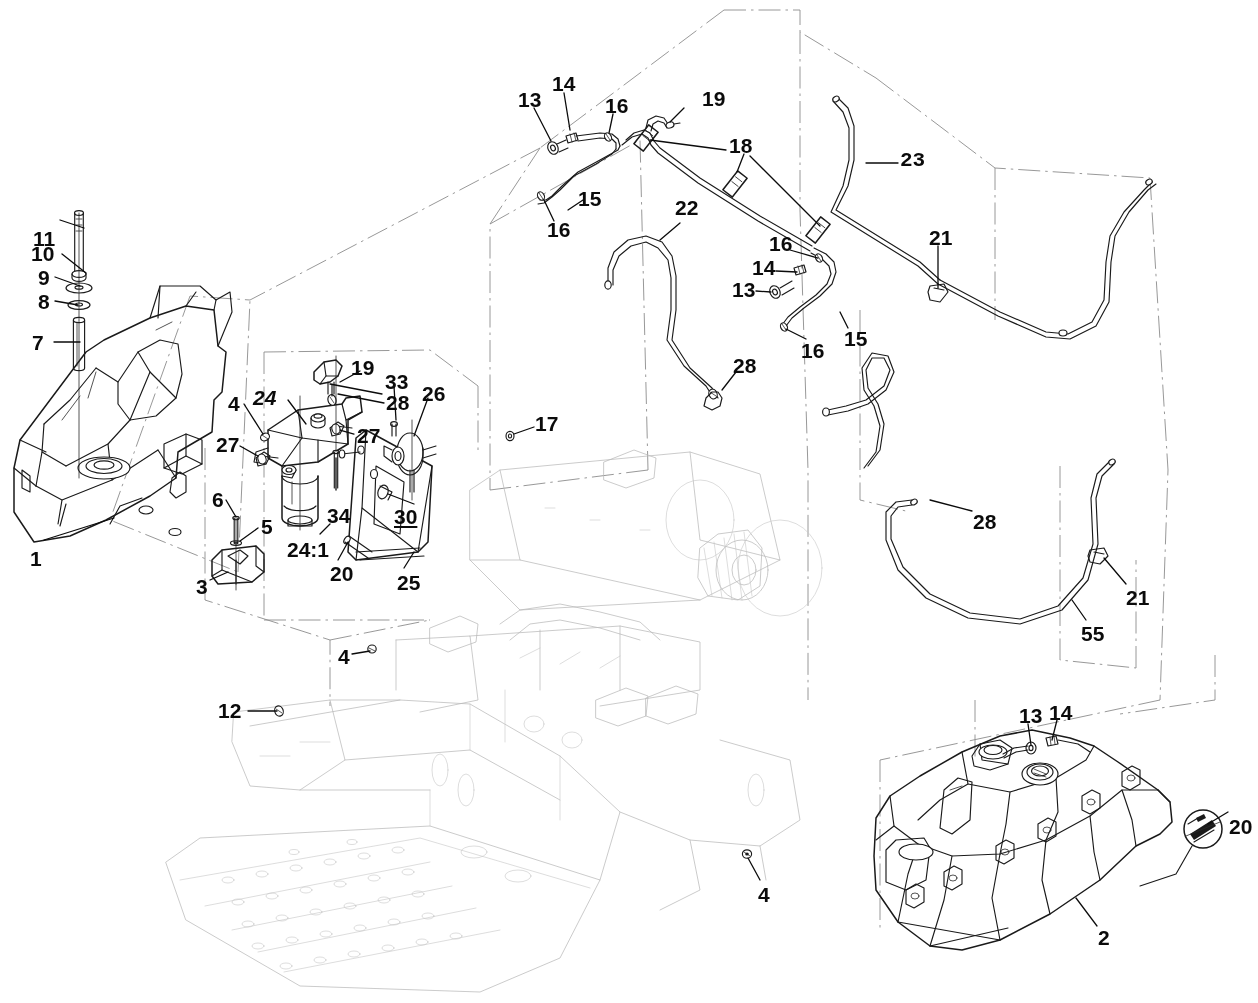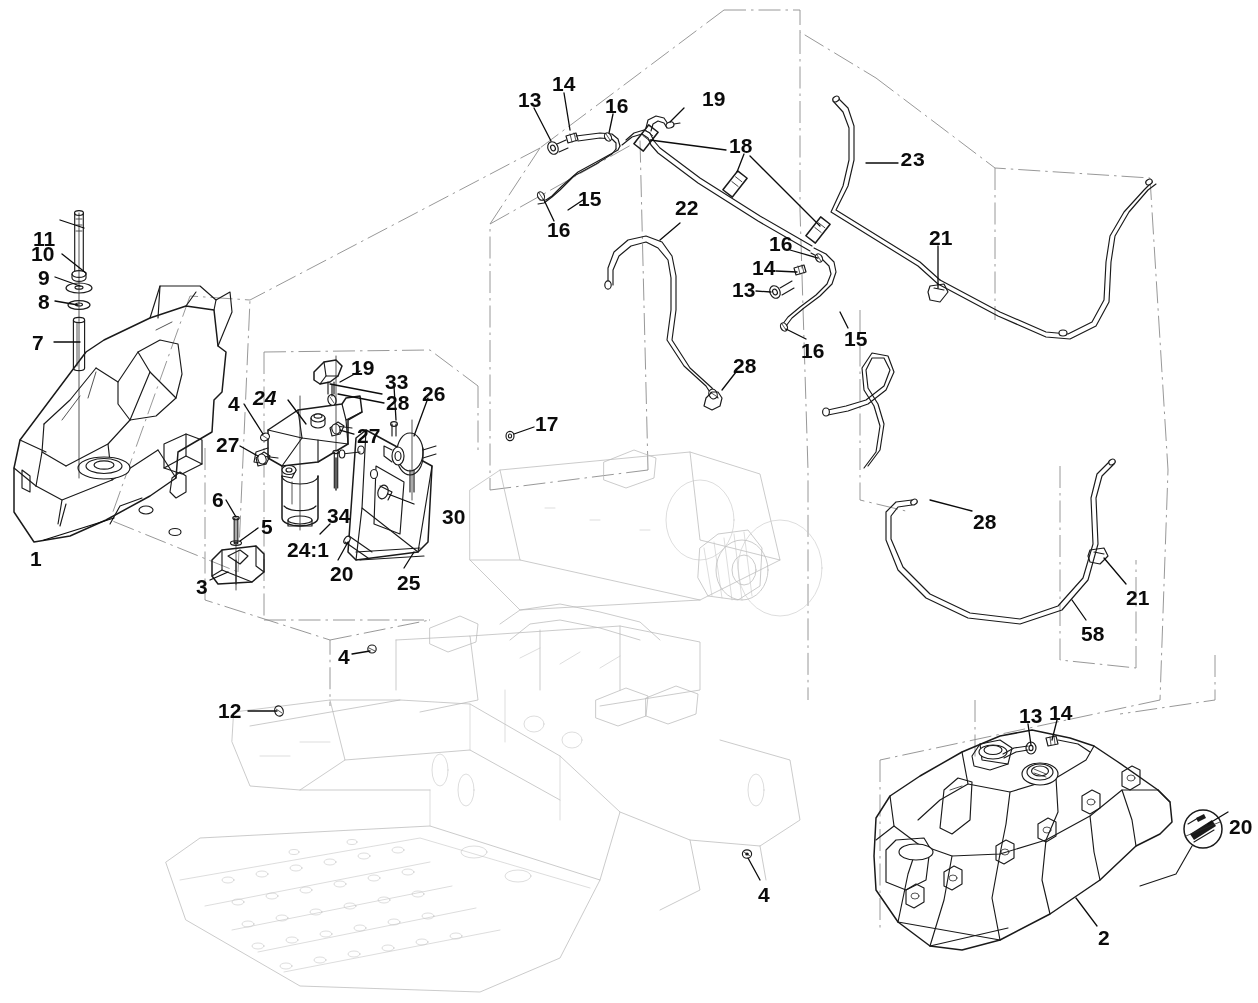--- a/index.html
+++ b/index.html
@@ -686,21 +686,21 @@
   <div class="callout" style="left:261px; top:516px;">5</div>
   <div class="callout" style="left:228px; top:393px;">4</div>
   <div class="callout" style="left:253px; top:387px;font-style:italic;">24</div>
   <div class="callout" style="left:216px; top:434px;">27</div>
   <div class="callout" style="left:357px; top:425px;">27</div>
   <div class="callout" style="left:386px; top:392px;">28</div>
   <div class="callout" style="left:351px; top:357px;">19</div>
   <div class="callout" style="left:385px; top:371px;">33</div>
   <div class="callout" style="left:422px; top:383px;">26</div>
   <div class="callout" style="left:327px; top:493px;margin-top:12px;">34</div>
-  <div class="callout" style="left:442px; top:506px;">30</div>
+  <div class="callout" style="left:394px; top:506px;text-decoration:underline;">30</div>
   <div class="callout" style="left:397px; top:572px;">25</div>
   <div class="callout" style="left:330px; top:563px;">20</div>
   <div class="callout" style="left:287px; top:539px;">24:1</div>
   <div class="callout" style="left:218px; top:700px;">12</div>
   <div class="callout" style="left:338px; top:646px;">4</div>
   <div class="callout" style="left:758px; top:884px;">4</div>
   <div class="callout" style="left:535px; top:413px;">17</div>
   <div class="callout" style="left:518px; top:89px;">13</div>
   <div class="callout" style="left:552px; top:73px;">14</div>
   <div class="callout" style="left:605px; top:95px;">16</div>
@@ -712,19 +712,19 @@
   <div class="callout" style="left:900px; top:150px;font-family:Liberation Mono, monospace;">23</div>
   <div class="callout" style="left:929px; top:227px;">21</div>
   <div class="callout" style="left:769px; top:233px;">16</div>
   <div class="callout" style="left:752px; top:257px;">14</div>
   <div class="callout" style="left:732px; top:279px;">13</div>
   <div class="callout" style="left:844px; top:328px;">15</div>
   <div class="callout" style="left:801px; top:340px;">16</div>
   <div class="callout" style="left:733px; top:355px;">28</div>
   <div class="callout" style="left:973px; top:511px;">28</div>
   <div class="callout" style="left:1126px;top:587px;">21</div>
-  <div class="callout" style="left:1081px;top:623px;">58</div>
+  <div class="callout" style="left:1081px;top:623px;">55</div>
   <div class="callout" style="left:1019px;top:705px;">13</div>
   <div class="callout" style="left:1049px;top:702px;">14</div>
   <div class="callout" style="left:1229px;top:796px;margin-top:20px;">20</div>
   <div class="callout" style="left:1098px;top:927px;">2</div>
 
 </div>
 
 </body></html>

